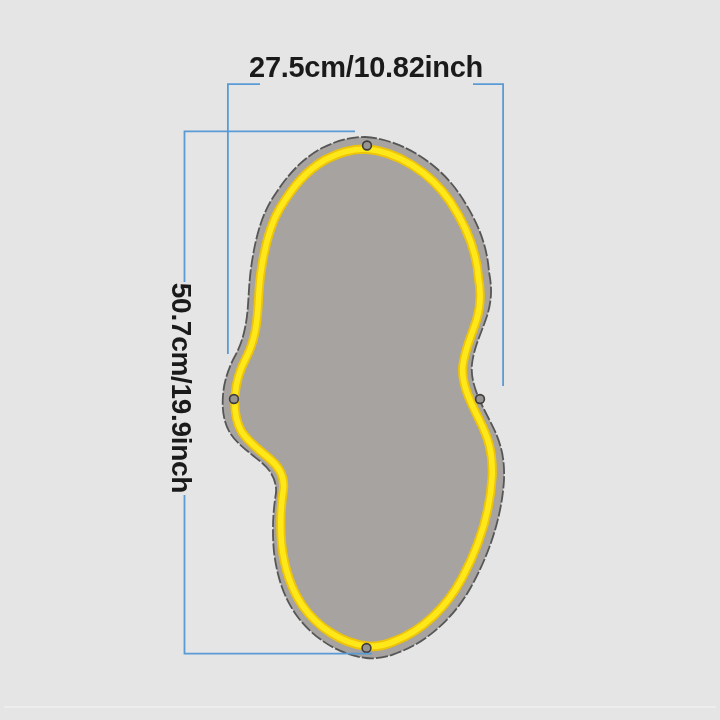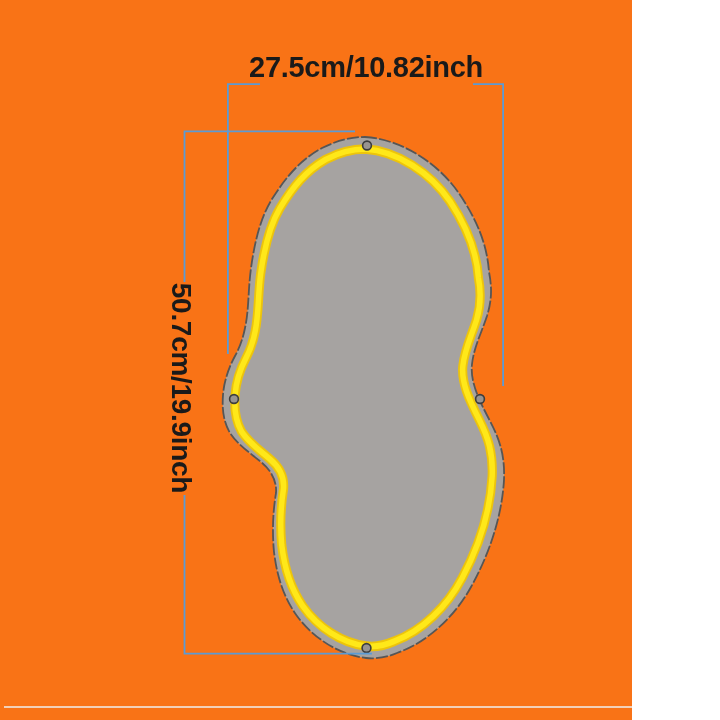--- a/index.html
+++ b/index.html
@@ -1,19 +1,19 @@
 <!DOCTYPE html>
 <html style="--dimension-line: #5b9bd5; --label-text: #1a1a1a; --mirror-fill: #a6a3a1; --mirror-edge: #565656; --neon-core: #ffe819; --neon-edge: #edc40b; --hole-fill: #989491; --hole-ring: #3d3d3d; --page-edge: #efefef;"><head>
 <meta charset="utf-8">
 <style>
   html,body{margin:0;padding:0;background:#ffffff;}
   .stage{
     position:relative;
-    width:632px;height:720px;
-    background:#f97316;
+    width:720px;height:720px;
+    background:#e5e5e5;
     overflow:hidden;
     font-family:"Liberation Sans", sans-serif;
   }
   svg{display:block;}
   .mirror-body{
     fill:var(--mirror-fill,#a6a3a1);
     stroke:var(--mirror-edge,#555);
     stroke-width:1.8;
     stroke-dasharray:12 2.2;
   }

